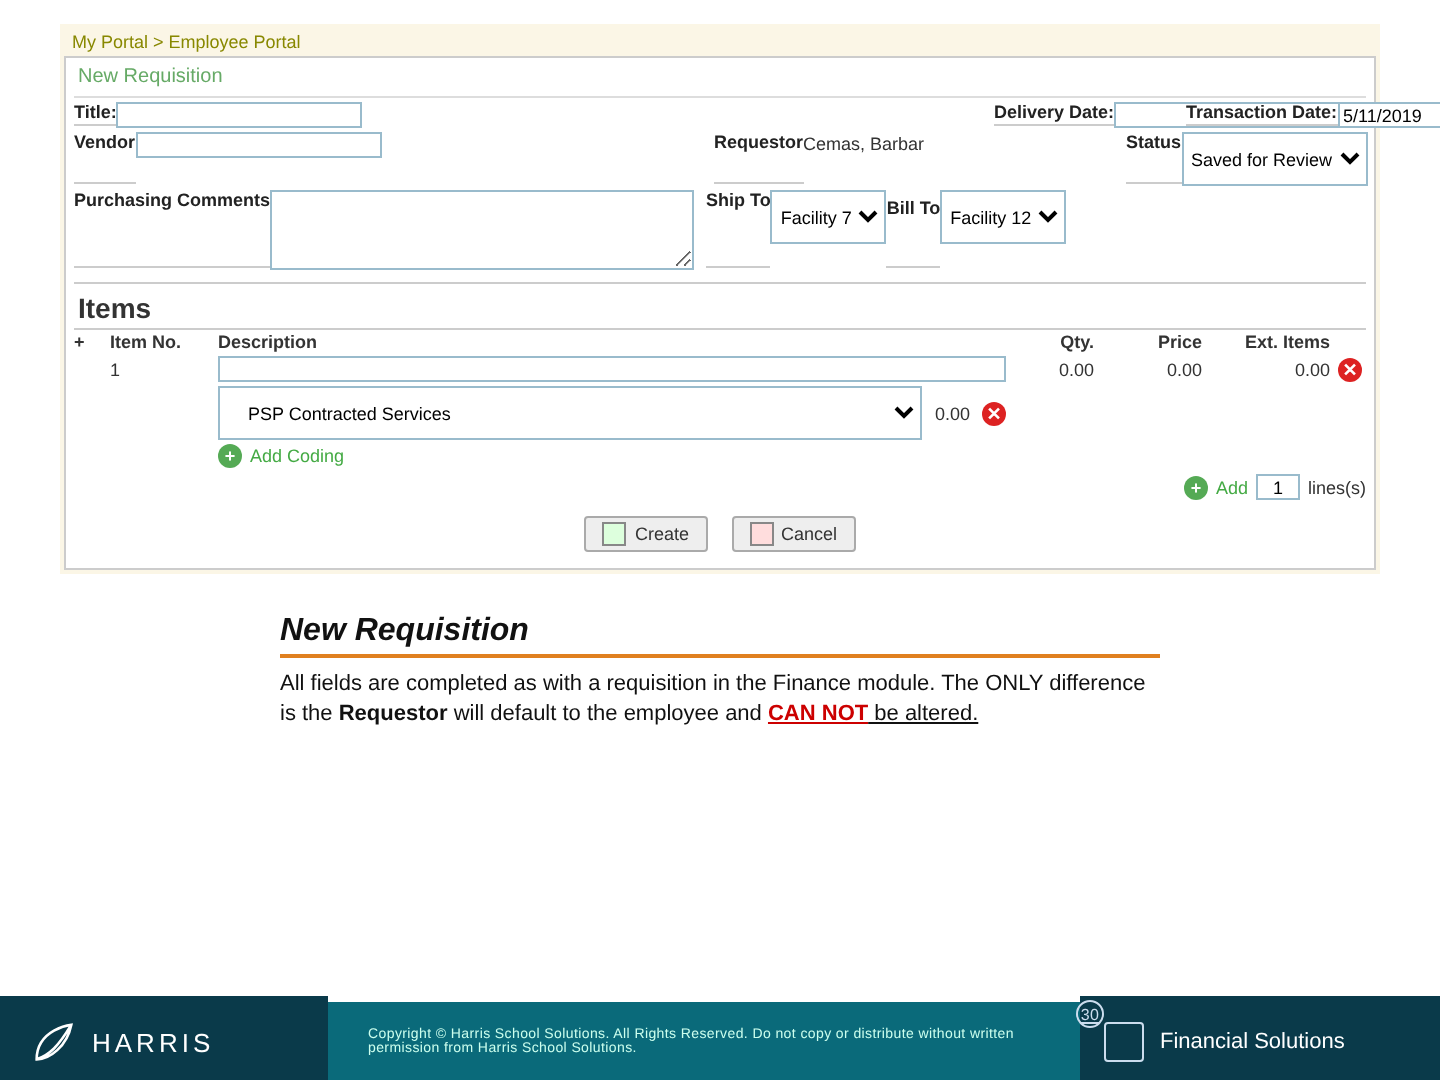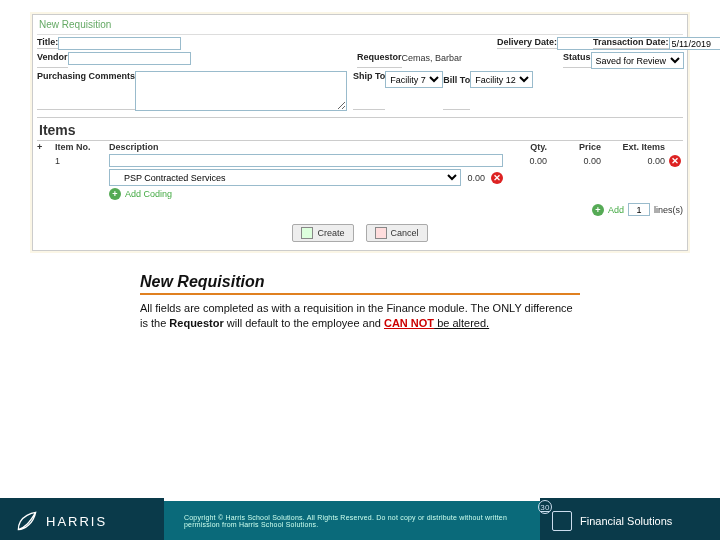--- a/index.html
+++ b/index.html
@@ -7,21 +7,21 @@
   .app { width: 720px; height: 540px; position: relative; }
 
   .form-area { width: 660px; margin: 12px auto 0; background: #fbf6e6; padding: 2px; font-size: 9px; color: #333; }
   .form-area .breadcrumb { font-size: 9px; color: #880; padding: 2px 4px; }
   .panel { background: #fff; border: 1px solid #ccc; padding: 2px 4px 8px; }
   .panel-title { color: #6a6; font-size: 10px; padding: 2px 2px 4px; border-bottom: 1px solid #ddd; }
   .row { display: flex; gap: 6px; margin-top: 2px; }
   .field { display: flex; }
   .field label { font-weight: bold; font-size: 9px; border-bottom: 1px solid #ccc; padding-bottom: 1px; margin-bottom: 1px; color:#222; }
   .inp { height: 13px; border: 1px solid #9bc; background: #fff; font-size: 9px; padding: 0 2px; }
-  .sel { height: 17px; border: 1px solid #9bc; background: #fff; font-size: 9px; }
+  .sel { height: 27px; border: 1px solid #9bc; background: #fff; font-size: 9px; }
   .ta { height: 40px; border: 1px solid #9bc; background: #fff; width:100%; }
 
   .f-title { flex: 1 1 auto; }
   .f-small { width: 90px; }
   .f-status { width: 120px; }
 
   .items-hdr { font-weight:bold; font-size:14px; border-top:1px solid #ccc; border-bottom:1px solid #ccc; padding: 4px 2px 2px; margin-top:6px;}
   .grid-row { display:flex; align-items:center; gap:4px; font-size:9px; padding:1px 0;}
   .col-num{width:50px;} .col-desc{flex:1;} .col-qty{width:40px;text-align:right;} .col-price{width:50px;text-align:right;}
   .col-ext{width:60px;text-align:right;} .col-ic{width:14px;}
@@ -54,20 +54,21 @@
 
   label{white-space:nowrap;}
   .qty-add-row{display:flex;justify-content:flex-end;gap:4px;font-size:9px;margin-top:2px;align-items:center;}
 </style>
 </head>
 <body>
 
 <div class="app">
 
   <div class="form-area">
+    <div class="breadcrumb">My Portal &gt; Employee Portal</div>
 
     <div class="panel">
       <div class="panel-title">New Requisition</div>
 
       <div class="row">
         <div class="field f-title">
           <label>Title:</label>
           <input class="inp" style="">
         </div>
         <div class="field f-small">

